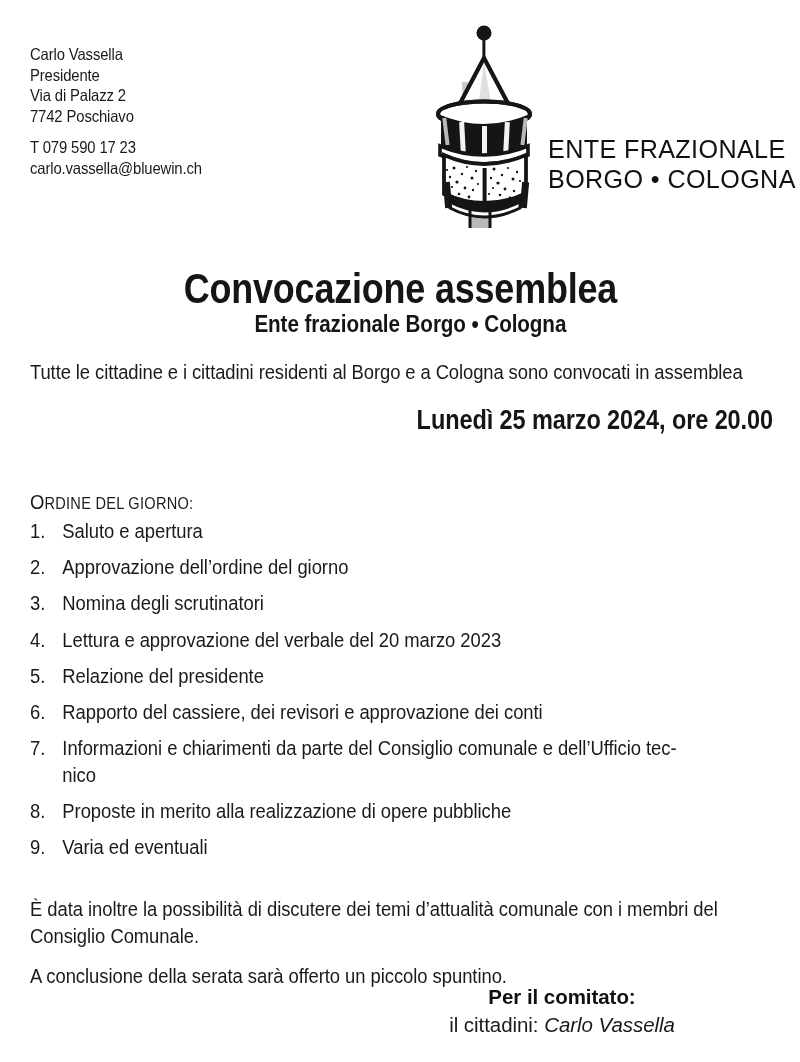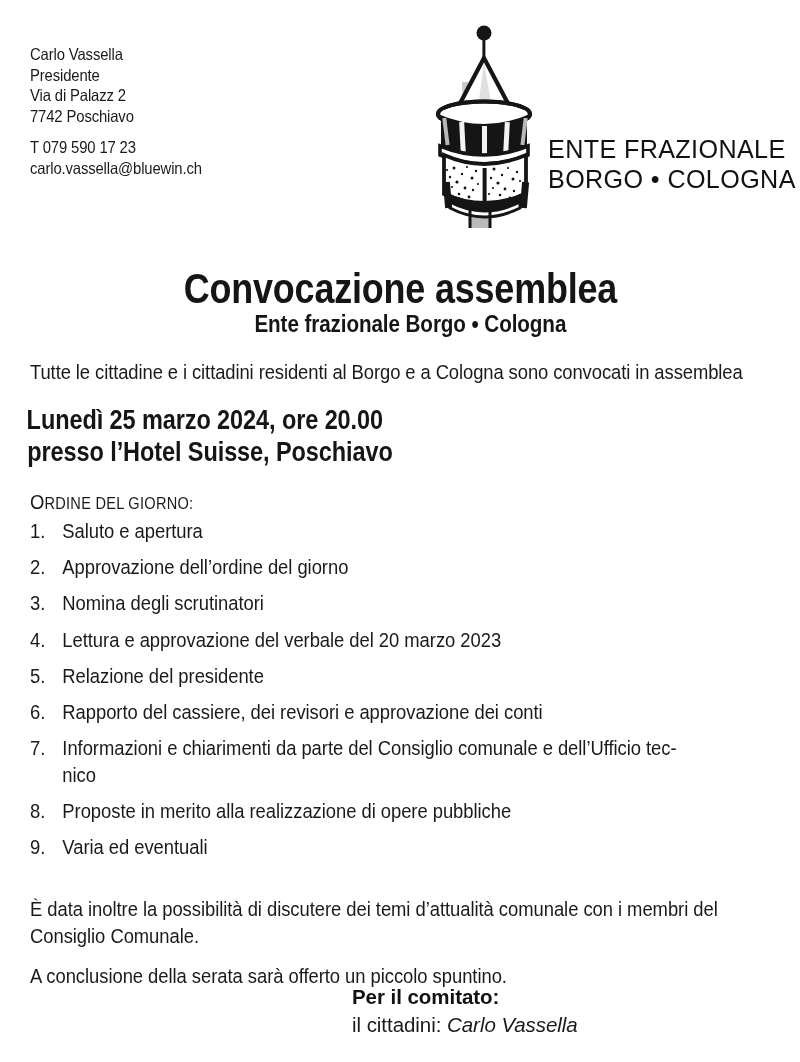--- a/index.html
+++ b/index.html
@@ -137,21 +137,21 @@
     transform: scaleX(0.898);
     transform-origin: left top;
     color: #1a1a1a;
   }
 
   .datetime {
     position: absolute;
     left: 0;
     top: 405px;
     width: 800px;
-    text-align: left;
+    text-align: right;
   }
   .datetime-line {
     display: block;
     font-size: 27px;
     line-height: 31.5px;
     font-weight: bold;
     letter-spacing: -0.1px;
     color: #151515;
   }
   .datetime-line span {
@@ -237,21 +237,21 @@
     transform-origin: left top;
     color: #1a1a1a;
   }
 
   
   .signature {
     position: absolute;
     right: 28px;
     top: 984px;
     width: 420px;
-    text-align: left;
+    text-align: center;
   }
   .sig-line1 {
     display: block;
     font-size: 20.5px;
     line-height: 26px;
     font-weight: bold;
     color: #111111;
     letter-spacing: -0.05px;
   }
   .sig-line2 {
@@ -362,21 +362,20 @@
     </div>
   </div>
 
   <h1 class="cond title-main"><span>Convocazione assemblea</span></h1>
   <h2 class="cond title-sub"><span>Ente frazionale Borgo • Cologna</span></h2>
 
   <p class="cond intro">Tutte le cittadine e i cittadini residenti al Borgo e a Cologna sono convocati in assemblea</p>
 
   <div class="datetime">
     <span class="cond datetime-line"><span>Lunedì 25 marzo 2024, ore 20.00</span></span>
-    <span class="cond datetime-line"><span>presso l’Hotel Suisse, Poschiavo</span></span>
   </div>
 
   <div class="cond agenda-label"><span class="sc-first">O</span><span class="sc-rest">RDINE DEL GIORNO:</span></div>
 
   <ol class="cond agenda-list" style="list-style:none;margin:0;padding:0;">
     <li class="agenda-item">
       <span class="agenda-num">1.</span>
       <span class="agenda-text">Saluto e apertura</span>
     </li>
     <li class="agenda-item">

